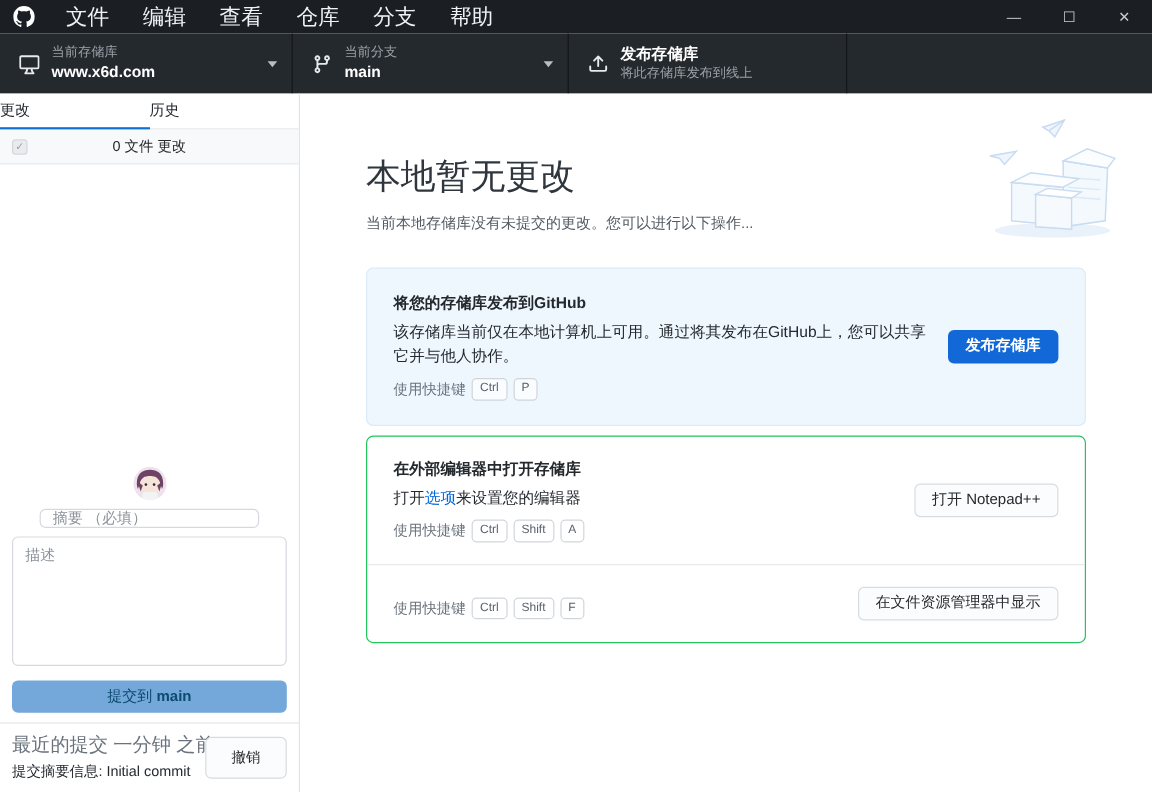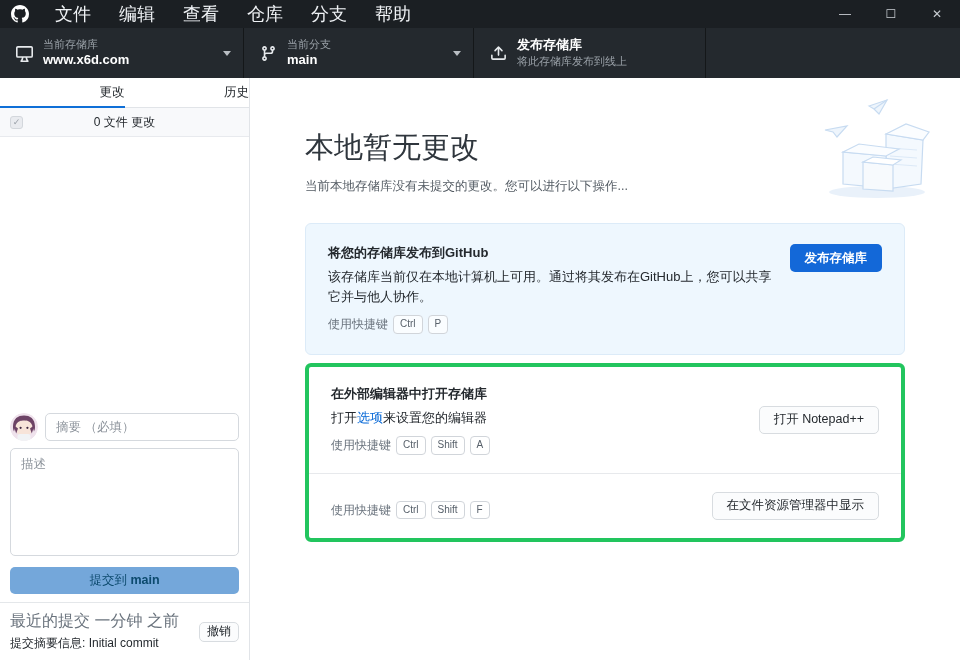--- a/index.html
+++ b/index.html
@@ -26,50 +26,50 @@
   .tb-label { font-size:11px; color:#9aa1a8; }
   .tb-value { font-size:13px; font-weight:bold; color:#fff; white-space:nowrap; }
   .chevron { width:0; height:0; border-left:4px solid transparent; border-right:4px solid transparent; border-top:5px solid #b9bec3; margin-left:8px; flex:0 0 auto; }
 
   
   .content { flex:1; display:flex; min-height:0; }
 
   
   .sidebar { width:250px; flex:0 0 250px; border-right:1px solid #e1e4e8; display:flex; flex-direction:column; background:#fff; }
   .tabs { display:flex; height:30px; flex:0 0 30px; border-bottom:1px solid #e1e4e8; }
-  .tab { flex:1; text-align:right; line-height:29px; font-size:12.5px; color:#24292e; position:relative; cursor:pointer; }
+  .tab { flex:1; text-align:left; line-height:29px; font-size:12.5px; color:#24292e; position:relative; cursor:pointer; }
   .tab.active::after { content:""; position:absolute; left:0; right:0; bottom:-1px; height:2px; background:#0f6fd7; }
   .files-row { height:29px; flex:0 0 29px; background:#f8f9fb; border-bottom:1px solid #e8eaee; display:flex; align-items:center; position:relative; }
   .checkbox { width:13px; height:13px; background:#e9ebef; border:1px solid #d3d7dc; border-radius:3px; margin-left:10px; color:#9aa0a8; font-size:9px; line-height:11px; text-align:center; z-index:1; }
   .files-label { position:absolute; left:0; right:0; text-align:center; font-size:12px; color:#24292e; }
   .changes-empty { flex:1; }
 
   .commit-form { padding:10px 10px 8px 10px; flex:0 0 auto; }
-  .summary-row { display:flex; align-items:center; gap:7px; margin-bottom:7px; }
+  .summary-row { display:flex; align-items:center; gap:7px; margin-bottom:7px;flex-direction:column; }
   .avatar { width:28px; height:28px; border-radius:50%; overflow:hidden; flex:0 0 28px; }
   .summary-input { flex:1; height:28px; border:1px solid #d5d9de; border-radius:5px; padding:0 10px; font-size:12.5px; color:#24292e; font-family:inherit; outline:none; }
   input::placeholder, textarea::placeholder { color:#8b929a; }
   .desc-textarea { width:100%; height:108px; border:1px solid #d5d9de; border-radius:5px; padding:7px 10px; font-size:12.5px; resize:none; font-family:inherit; outline:none; }
   .commit-btn { width:100%; height:27px; margin-top:7px; background:#74a7da; border:none; border-radius:5px; color:#0c4a6e; font-size:12.5px; cursor:pointer; font-family:inherit; }
   .commit-btn .branch-bold { font-weight:bold; }
 
   .recent { border-top:1px solid #e4e7ea; padding:8px 10px 8px 10px; display:flex; align-items:center; gap:8px; flex:0 0 auto; }
   .recent-text { flex:1; min-width:0; }
   .recent-line1 { font-size:16px; color:#6a737d; margin-bottom:3px; white-space:nowrap; }
   .recent-line2 { font-size:12px; color:#24292e; white-space:nowrap; }
-  .undo-btn { height:20px; padding:0 7px; background:#fbfcfd; border:1px solid #d8dce0; border-radius:5px; font-size:12px; color:#24292e; cursor:pointer; font-family:inherit; flex:0 0 auto; }
+  .undo-btn { height:35px; padding:0 21px; background:#fbfcfd; border:1px solid #d8dce0; border-radius:5px; font-size:12px; color:#24292e; cursor:pointer; font-family:inherit; flex:0 0 auto; }
 
   
   .main { flex:1; position:relative; padding:50px 0 0 55px; background:#fff; min-width:0; }
   .illustration { position:absolute; top:18px; right:14px; }
   .blank-title { font-size:29px; font-weight:300; color:#2f363d; margin-bottom:10px; }
   .blank-sub { font-size:12.5px; color:#535b63; margin-bottom:28px; }
 
-  .card-blue { width:600px; background:#eef7fe; border:1px solid #dcebf8; border-radius:6px; padding:20px 22px; display:flex; margin-bottom:8px; }
-  .card-group { width:600px; border:4px solid #22c55e; border-radius:6px; }
+  .card-blue { width:600px; background:#eef7fe; border:1px solid #dcebf8; border-radius:6px; padding:20px 22px; display:flex; align-items:center; margin-bottom:8px; }
+  .card-group { width:600px; border:1px solid #22c55e; border-radius:6px; }
   .card-row { padding:18px 22px; display:flex; align-items:center; }
   .card-row + .card-row { border-top:1px solid #e7e9ec; }
   .card-text { flex:1; min-width:0; padding-right:16px; }
   .card-title { font-size:13px; font-weight:bold; color:#24292e; margin-bottom:5px; }
   .card-body { font-size:13px; color:#24292e; line-height:1.5; max-width:452px; }
   .shortcut { margin-top:9px; font-size:12px; color:#6a737d; display:flex; align-items:center; gap:5px; }
   .kbd { display:inline-block; padding:1px 6px; border:1px solid #d1d5da; border-radius:4px; background:rgba(255,255,255,.7); font-size:10px; color:#57606a; line-height:1.45; }
   .btn-primary { background:#1368d8; color:#fff; border:none; border-radius:5px; height:28px; padding:0 15px; font-size:12.5px; font-weight:bold; cursor:pointer; font-family:inherit; flex:0 0 auto; }
   .btn-light { background:#fbfcfd; border:1px solid #d8dce0; border-radius:5px; height:28px; padding:0 14px; font-size:12.5px; color:#24292e; cursor:pointer; font-family:inherit; flex:0 0 auto; }
   .link { color:#0366d6; cursor:pointer; }

